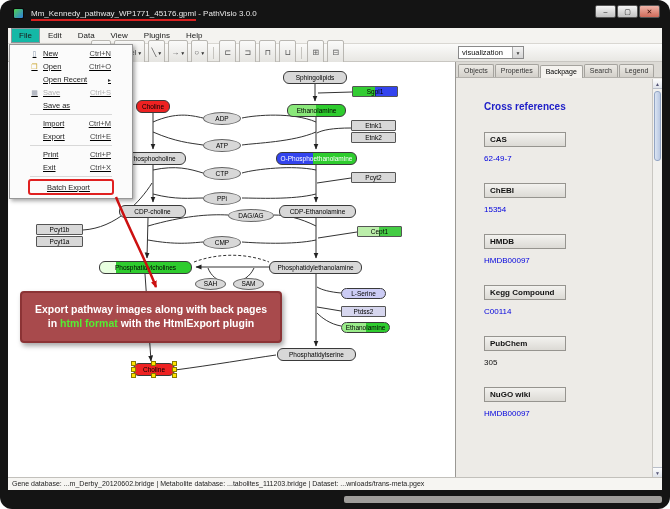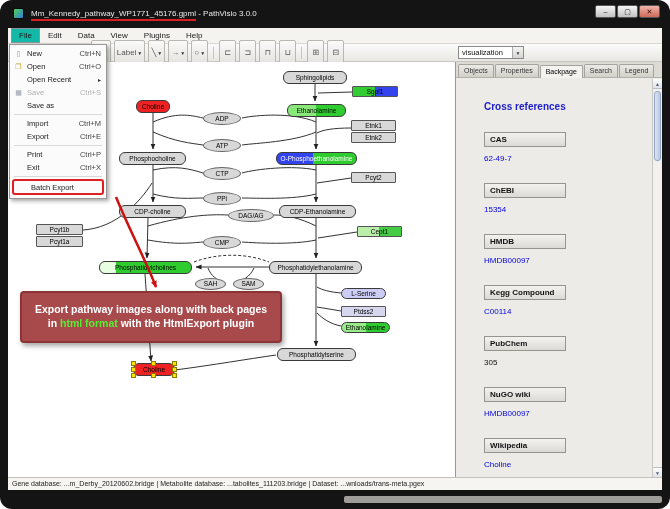--- a/index.html
+++ b/index.html
@@ -75,22 +75,22 @@
   .side-scrollbar { position:absolute; top:17px; right:0; width:10px; bottom:0; background:#f2f1ee; border-left:1px solid #c9c7c2; }
   .sb-arrow { height:10px; font-size:5px; text-align:center; line-height:10px; color:#557; background:linear-gradient(#fdfdfd,#dfe3ea); border-bottom:1px solid #b9bfca; }
   .sb-arrow.bottom { position:absolute; bottom:0; width:100%; border-top:1px solid #b9bfca; border-bottom:none; }
   .sb-thumb { position:absolute; top:12px; left:1px; width:7px; height:70px; background:linear-gradient(90deg,#dbe4f2,#b9c8e2); border:1px solid #93a5c4; border-radius:3px; }
 
   
   .statusbar { position:absolute; left:0; right:0; bottom:0; height:13px; background:#f6f5f2; border-top:1px solid #c2c0bb;
                font-size:7px; color:#222; line-height:12px; padding-left:4px; white-space:nowrap; overflow:hidden; }
 
   
-  .file-menu { position:absolute; left:9px; top:44px; width:98px; background:#fbfbfb; border:1px solid #979797;
-               box-shadow:2px 2px 4px rgba(0,0,0,.35); z-index:50; padding:2px 0; }
+  .file-menu { position:absolute; left:9px; top:44px; width:124px; background:#fbfbfb; border:1px solid #979797;
+               box-shadow:2px 2px 4px rgba(0,0,0,.35); z-index:50; padding:2px 16px;text-decoration:underline; }
   .menu-item { display:flex; align-items:center; height:13px; font-size:7.5px; padding:0 5px 0 3px; color:#222; }
   .mi-icon { width:11px; font-size:7px; text-align:center; margin-right:3px; }
   .mi-icon.new-document-icon { color:#7d8fa5; }
   .mi-icon.open-folder-icon { color:#c9a227; }
   .mi-icon.save-icon { color:#9aa0ad; }
   .mi-shortcut { margin-left:auto; color:#444; }
   .mi-arrow { margin-left:auto; font-size:6px; color:#333; }
   .menu-item.disabled, .menu-item.disabled .mi-shortcut { color:#b0b0b0; }
   .menu-sep { height:1px; background:#d8d8d8; margin:2px 4px; }
   .menu-item.highlighted { border:2px solid #e02020; border-radius:3px; height:16px; margin:1px 2px; padding:0 3px; }
@@ -274,21 +274,20 @@
           </div>
         <div class="side-content">
           <div class="xref-heading">Cross references</div>
           <div id="xrefs">
               <div class="xref-section"><div class="xref-header">CAS</div><a class="xref-link">62-49-7</a></div>
               <div class="xref-section"><div class="xref-header">ChEBI</div><a class="xref-link">15354</a></div>
               <div class="xref-section"><div class="xref-header">HMDB</div><a class="xref-link">HMDB00097</a></div>
               <div class="xref-section"><div class="xref-header">Kegg Compound</div><a class="xref-link">C00114</a></div>
               <div class="xref-section"><div class="xref-header">PubChem</div><div class="xref-value">305</div></div>
               <div class="xref-section"><div class="xref-header">NuGO wiki</div><a class="xref-link">HMDB00097</a></div>
-              <div class="xref-section"><div class="xref-header">Wikipedia</div><a class="xref-link">Choline</a></div>
             </div>
 
         </div>
         <div class="side-scrollbar">
           <div class="sb-arrow">▲</div>
           <div class="sb-thumb"></div>
           <div class="sb-arrow bottom">▼</div>
         </div>
       </div>
     </div>

